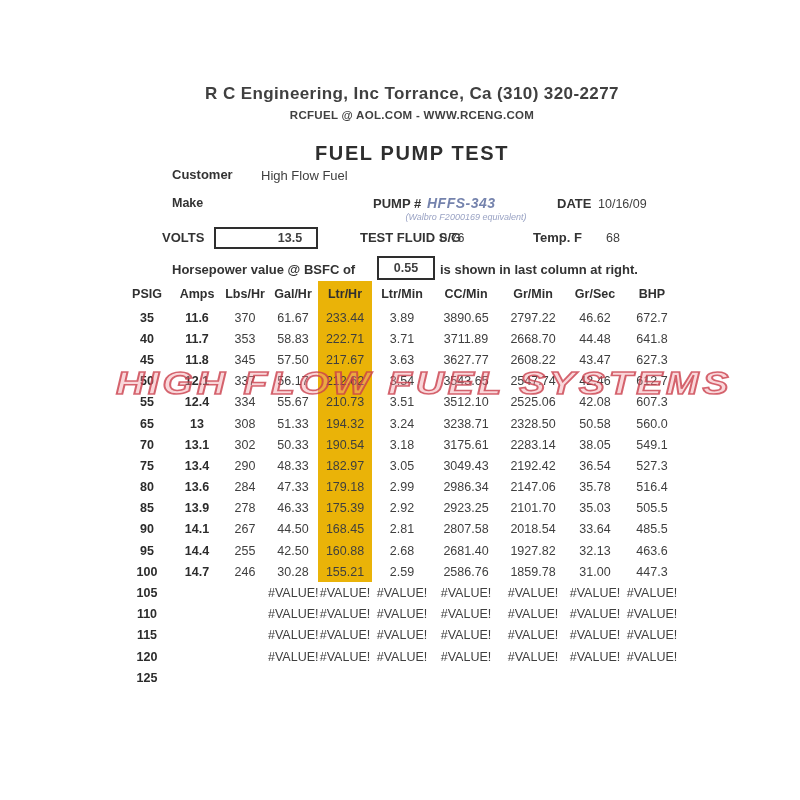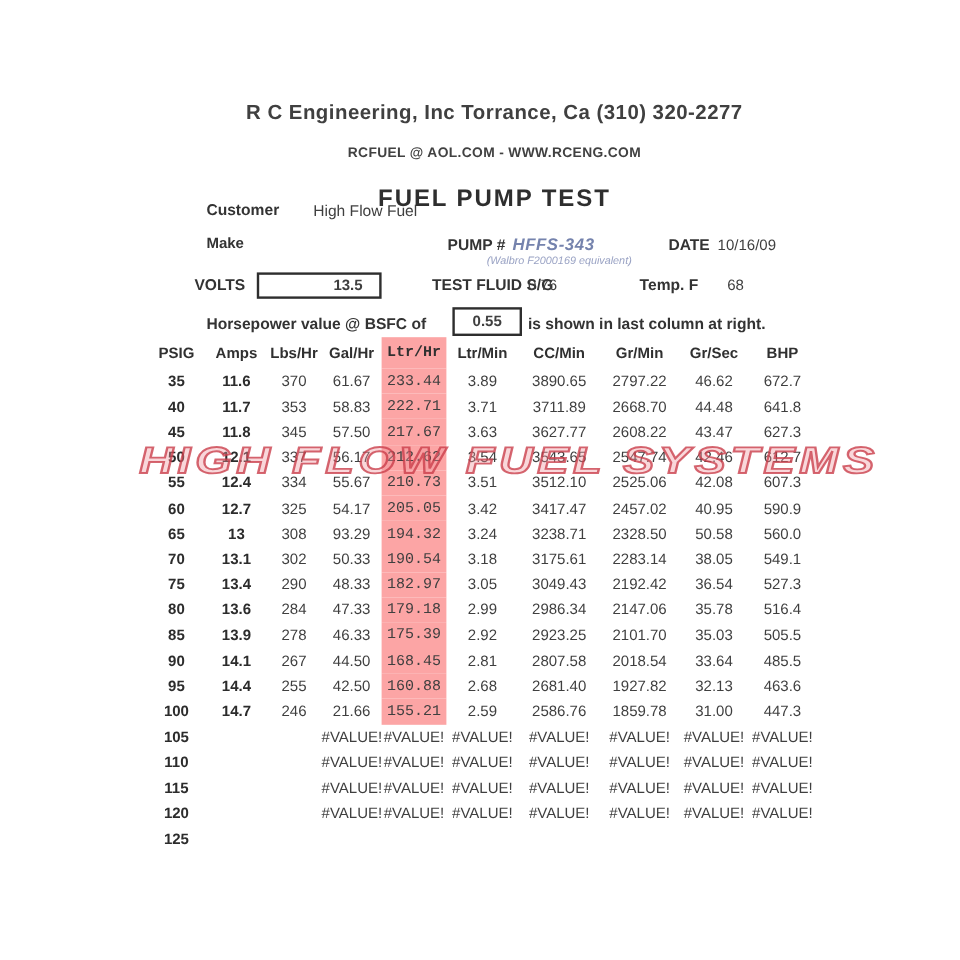--- a/index.html
+++ b/index.html
@@ -3,42 +3,42 @@
 <meta charset="utf-8">
 <style>
   html,body { margin:0; padding:0; background:#ffffff; }
   .page {
     position:relative; width:800px; height:800px; background:#ffffff;
     font-family:"Liberation Sans", sans-serif; color:#3a3a3a; overflow:hidden;
   }
   
   .doc-header { position:absolute; top:84px; left:24px; width:776px; text-align:center; }
   .company  { font-size:17px; font-weight:bold; color:#404040; letter-spacing:0.4px; }
-  .contact  { font-size:11.5px; font-weight:bold; color:#414141; margin-top:18px; letter-spacing:0.3px; }
+  .contact  { font-size:11.5px; font-weight:bold; color:#414141; margin-top:5px; letter-spacing:0.3px; }
   .title    { font-size:20px; font-weight:bold; color:#2e2e2e; margin-top:21px; letter-spacing:1.6px; }
   
   .abs { position:absolute; white-space:nowrap; }
   .lbl  { font-size:13px; font-weight:bold; color:#333333; }
   .val  { font-size:12.5px; font-weight:500; color:#3f3f3f; }
   .pump-val { font-size:14px; font-weight:bold; font-style:italic; color:#7583ad; letter-spacing:0.5px; }
   .pump-note { font-size:9px; font-style:italic; color:#9aa3c4; width:160px; text-align:center; white-space:nowrap; }
   .box { position:absolute; border:2px solid #2e2e2e; display:flex; align-items:center; justify-content:center; background:#fff; }
   .box .val { font-weight:bold; }
   
   table.results { position:absolute; left:122px; top:281px; width:558px; border-collapse:collapse; table-layout:fixed; }
   table.results th {
     font-size:12.5px; font-weight:bold; color:#303030; height:26px;
     text-align:center; vertical-align:middle; padding:0;
   }
   table.results td {
     font-size:12.5px; font-weight:500; color:#3f3f3f; height:21.2px;
     text-align:center; vertical-align:middle; padding:0;
   }
   table.results td.bold { font-weight:bold; color:#2c2c2c; }
-  .hl { background:#fca5a5;font-family:Liberation Mono, monospace; }
+  .hl { background:#eab308; }
   
   .watermark {
     position:absolute; left:116px; top:366px; width:578px; height:40px; z-index:5;
     font-size:31px; font-weight:bold; font-style:italic; letter-spacing:3px;
     white-space:nowrap; pointer-events:none;
     transform:scaleX(1.26); transform-origin:left center;
     -webkit-text-stroke:1.6px rgba(201,60,73,0.78);
     color:rgba(240,150,158,0.38);
   }
 </style>
@@ -160,36 +160,24 @@
           <td>334</td>
           <td>55.67</td>
           <td class="hl">210.73</td>
           <td>3.51</td>
           <td>3512.10</td>
           <td>2525.06</td>
           <td>42.08</td>
           <td>607.3</td>
         </tr>
         <tr>
-          <td class="bold">60</td>
-          <td class="bold">12.7</td>
-          <td>325</td>
-          <td>54.17</td>
-          <td class="hl">205.05</td>
-          <td>3.42</td>
-          <td>3417.47</td>
-          <td>2457.02</td>
-          <td>40.95</td>
-          <td>590.9</td>
-        </tr>
-        <tr>
           <td class="bold">65</td>
           <td class="bold">13</td>
           <td>308</td>
-          <td>93.29</td>
+          <td>51.33</td>
           <td class="hl">194.32</td>
           <td>3.24</td>
           <td>3238.71</td>
           <td>2328.50</td>
           <td>50.58</td>
           <td>560.0</td>
         </tr>
         <tr>
           <td class="bold">70</td>
           <td class="bold">13.1</td>
@@ -259,21 +247,21 @@
           <td>2.68</td>
           <td>2681.40</td>
           <td>1927.82</td>
           <td>32.13</td>
           <td>463.6</td>
         </tr>
         <tr>
           <td class="bold">100</td>
           <td class="bold">14.7</td>
           <td>246</td>
-          <td>21.66</td>
+          <td>30.28</td>
           <td class="hl">155.21</td>
           <td>2.59</td>
           <td>2586.76</td>
           <td>1859.78</td>
           <td>31.00</td>
           <td>447.3</td>
         </tr>
         <tr>
           <td class="bold">105</td>
           <td class="bold"></td>

